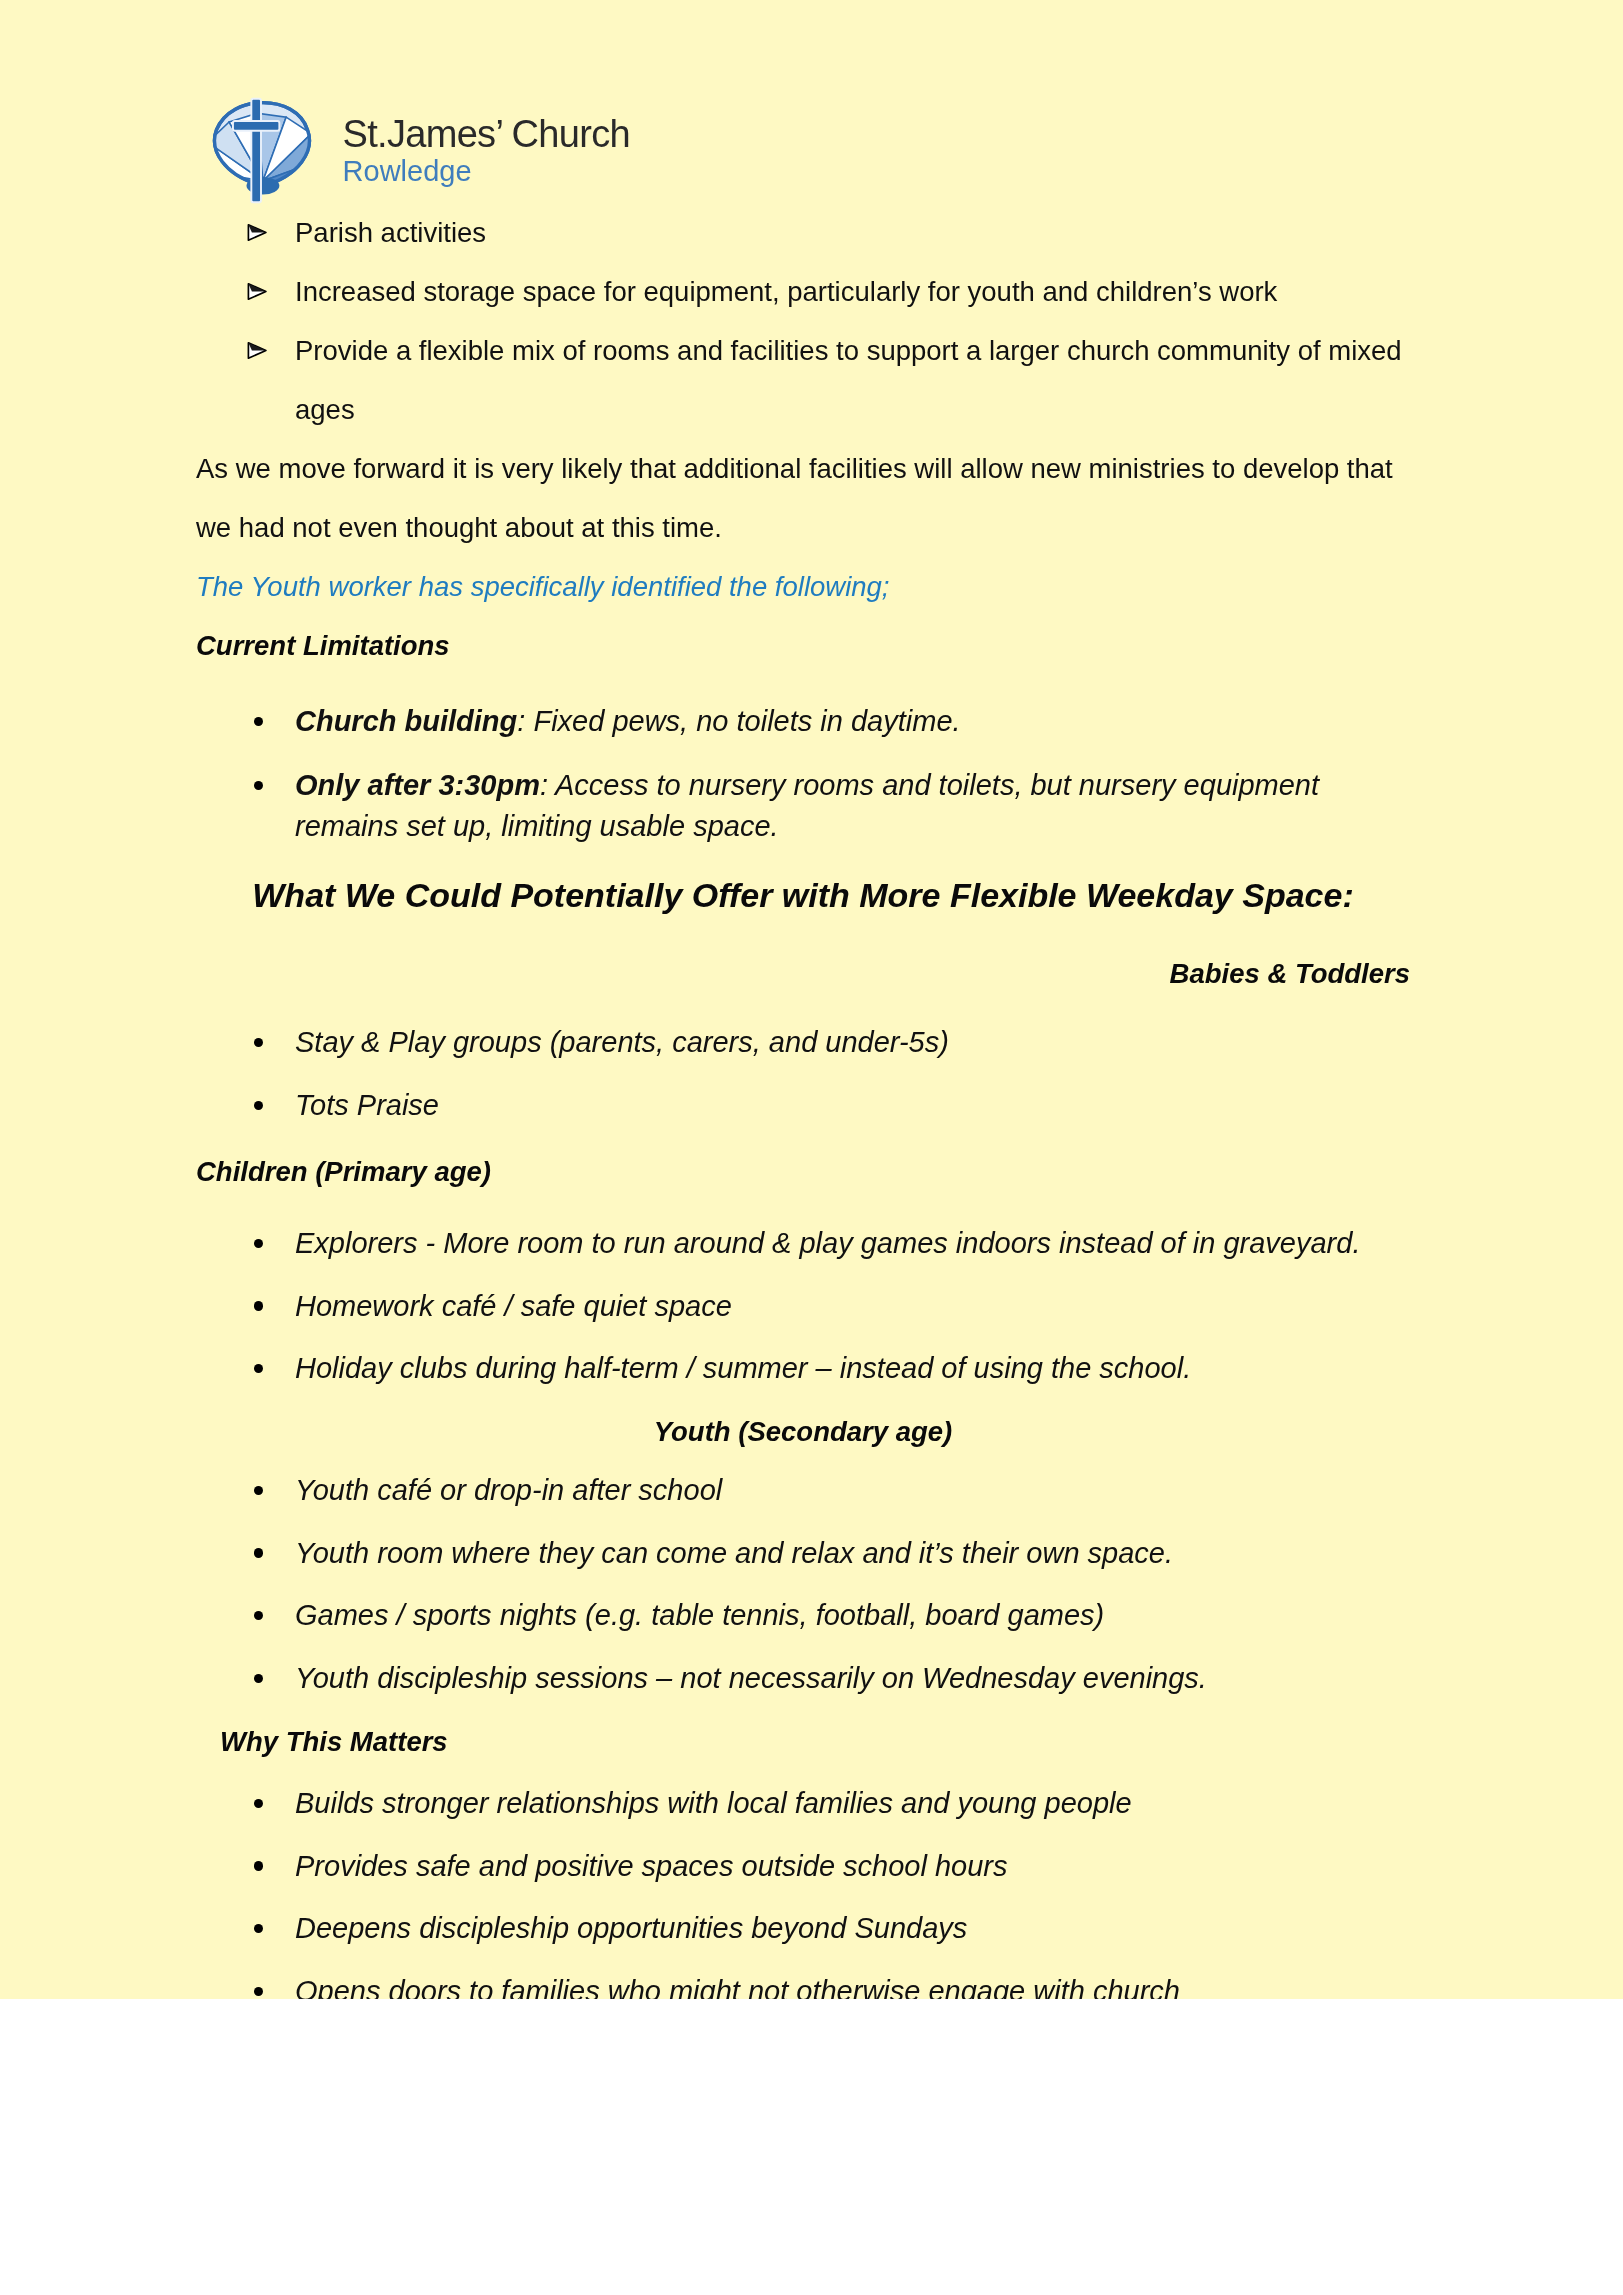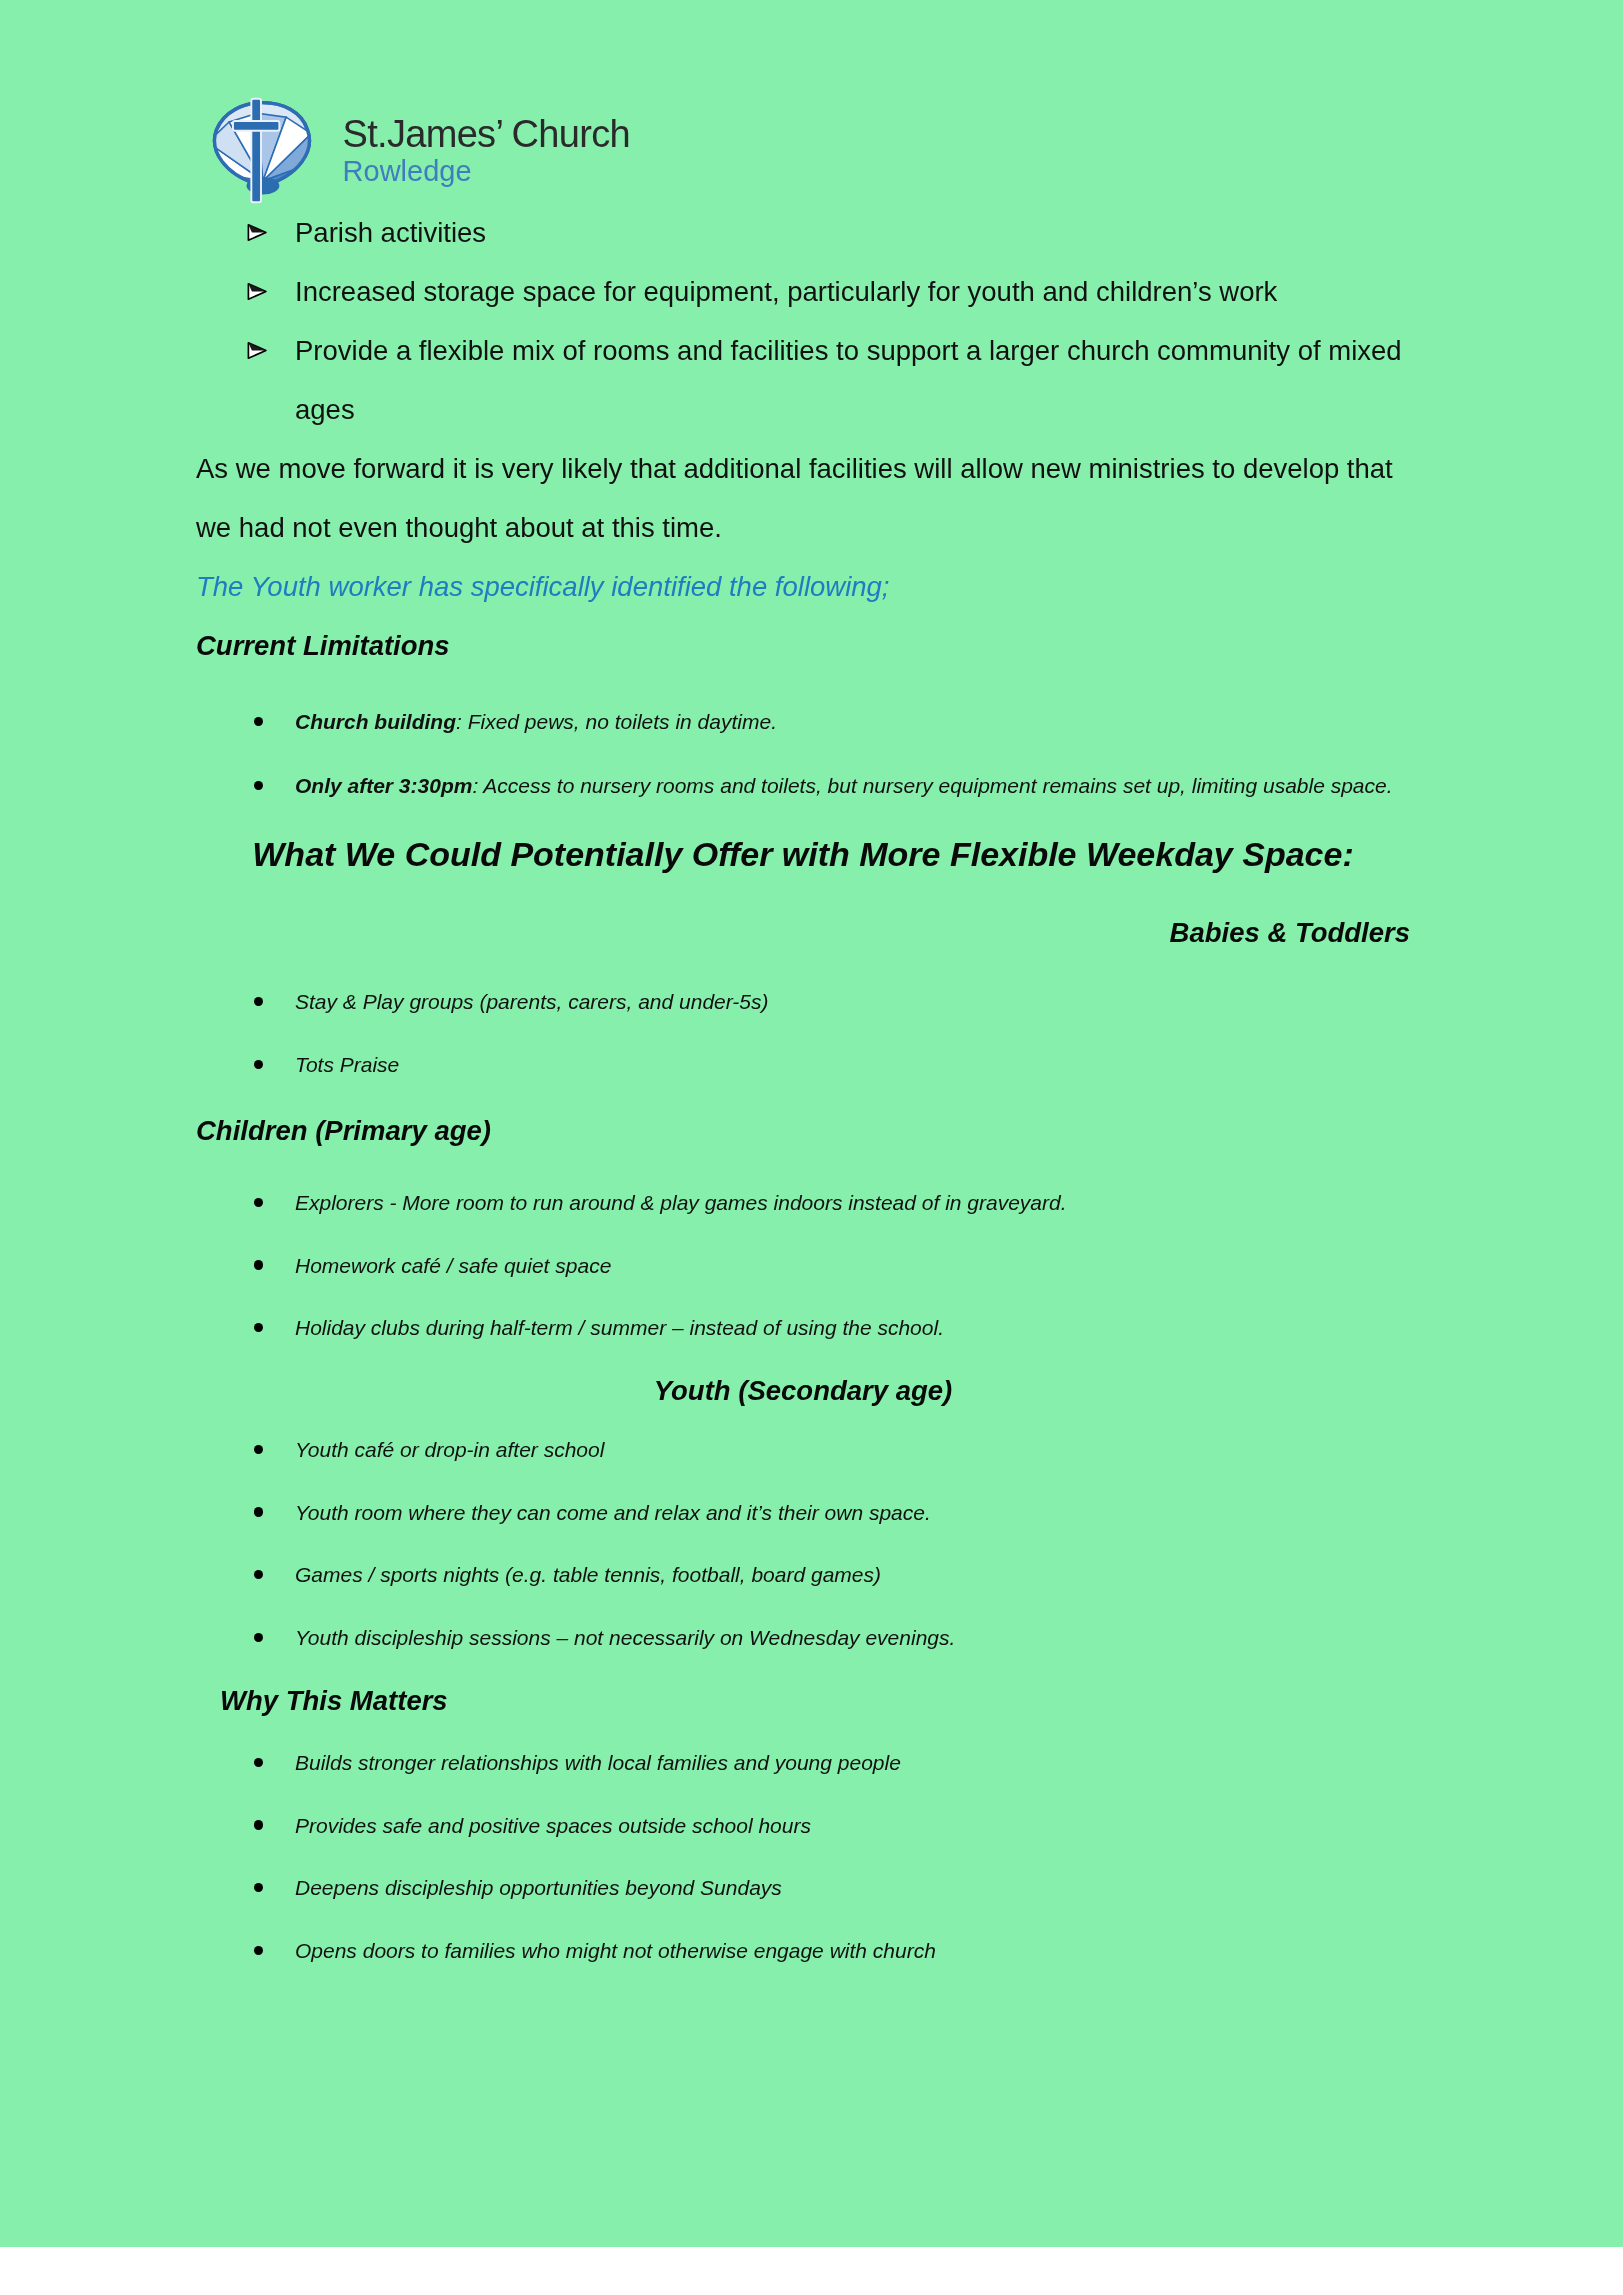--- a/index.html
+++ b/index.html
@@ -1,19 +1,19 @@
 <!DOCTYPE html>
 <html style="font-size:10.5px"><head>
 <meta charset="utf-8">
 <style>
   html,body{margin:0;padding:0;background:#ffffff;}
   .page{
     position:relative;
-    width:1623px;height:2247px;
-    background:#86efac;
+    width:1623px;height:1999px;
+    background:#fef9c3;
     font-family:"Liberation Sans",sans-serif;
     color:#111111;
     overflow:hidden;
   }
   
   .logo{display:flex;align-items:flex-start;margin:92px 0 0 203px;height:114px;}
   .logo-shell{width:116px;height:116px;flex:0 0 auto;}
   .logo-text{margin-left:23.6px;padding-top:21px;}
   .logo-name{font-size:38px;line-height:42px;color:#2a2a2a;letter-spacing:-0.7px;}
   .logo-loc{font-size:29px;line-height:33px;color:#3f7dbd;}
@@ -24,21 +24,21 @@
   .arrow-item{position:relative;padding-left:99px;font-size:27.5px;line-height:59px;}
   .arrow-ic{position:absolute;left:51px;top:19px;width:21px;height:21px;}
   
   .para{font-size:27.5px;line-height:59px;}
   .note{font-size:27.5px;line-height:59px;font-style:italic;color:#1f7cc0;}
   
   .h-sec{font-size:27.5px;line-height:41px;font-weight:bold;font-style:italic;color:#0a0a0a;}
   .h-cl{margin-top:9.2px;}
   
   .cl-list{margin-top:35px;}
-  .b-item{position:relative;padding-left:99px;font-size:21px;line-height:41px;font-style:italic;margin-bottom:23.6px;}
+  .b-item{position:relative;padding-left:99px;font-size:29px;line-height:41px;font-style:italic;margin-bottom:23.6px;}
   .b-item:last-child{margin-bottom:0;}
   .dot{position:absolute;left:58px;top:15.7px;width:9.2px;height:9.2px;border-radius:50%;background:#000;}
   .b-label{font-weight:bold;}
   
   .h-offer{font-size:34px;line-height:46px;font-weight:bold;font-style:italic;text-align:center;margin-top:25px;color:#0a0a0a;}
   
   .h-s0{margin-top:35px;text-align:right;}
   .l-s0{margin-top:28px;}
   .l-s0 .b-item{margin-bottom:21.6px;}
   .h-s1{margin-top:25px;}

